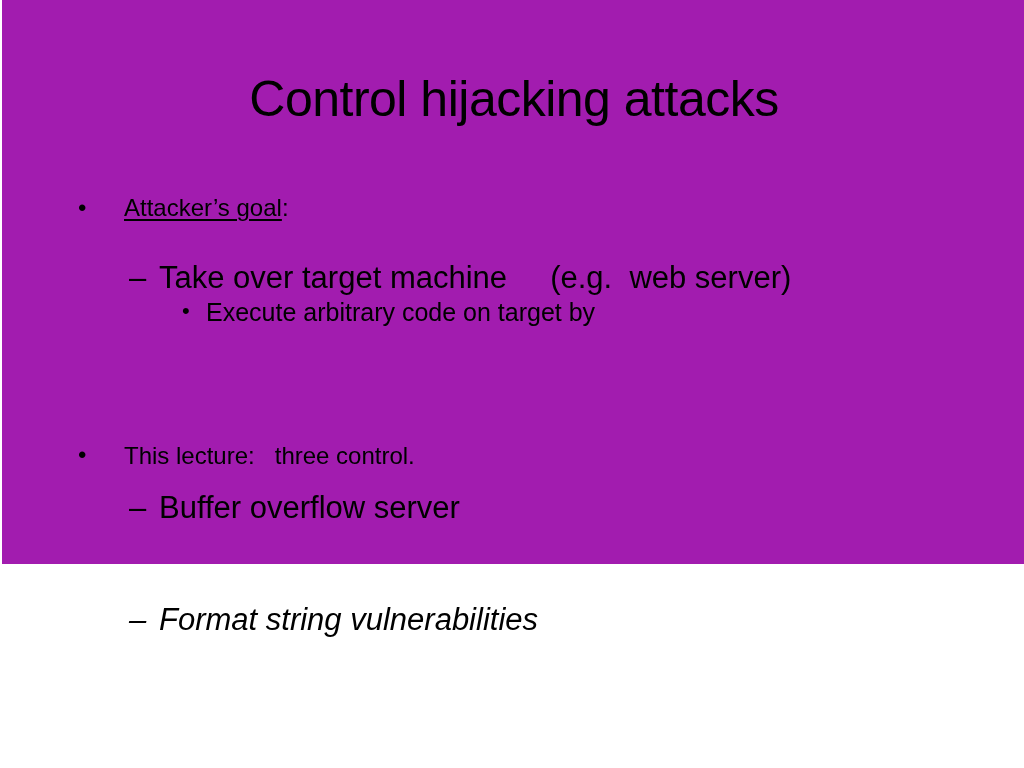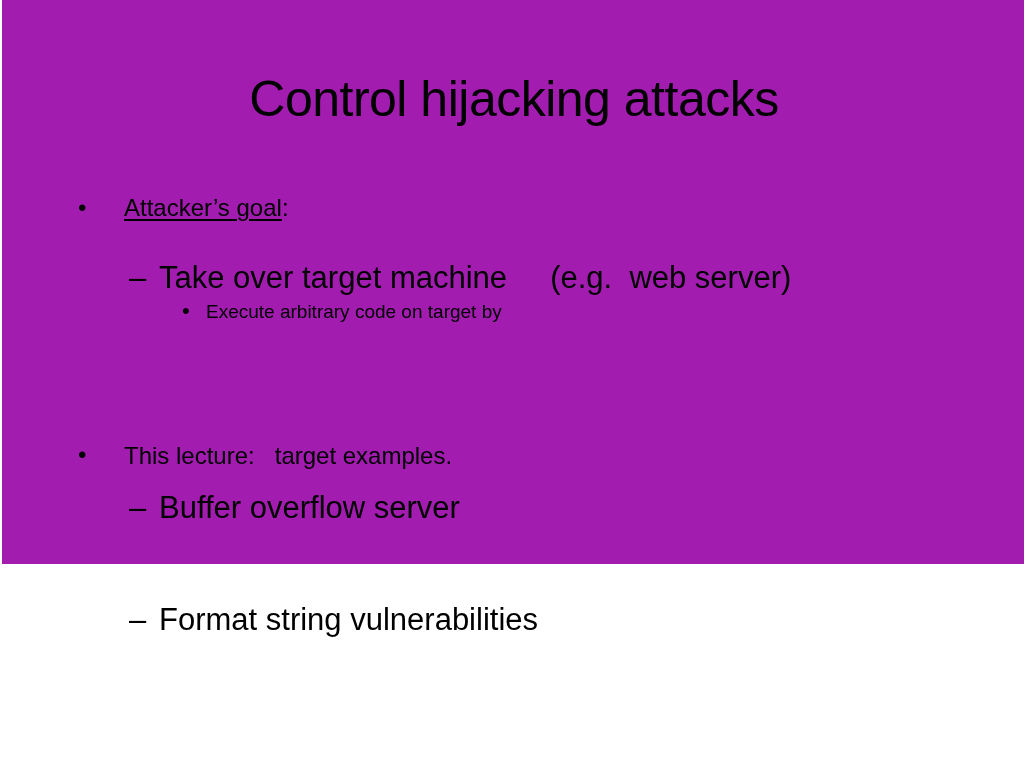--- a/index.html
+++ b/index.html
@@ -37,21 +37,21 @@
     }
     .l1-text {
       font-size: 24px;
       line-height: 30px;
     }
     .l2-text {
       font-size: 31px;
       line-height: 38px;
     }
     .l3-text {
-      font-size: 19px;
+      font-size: 25px;
       line-height: 40px;
     }
     .underline {
       text-decoration: underline;
       text-underline-offset: 3px;
       text-decoration-thickness: 1.5px;
       margin-top: 36px;
     }
     .dash {
       display: inline-block;
@@ -67,20 +67,20 @@
 
   <div class="line l1-text" style="left:76px; top:193px;">•</div>
   <div class="line l1-text" style="left:122px; top:193px;"><span class="underline">Attacker’s goal</span><span>:</span></div>
 
   <div class="line l2-text" style="left:127px; top:241px;margin-top:18px;"><span class="dash">–</span><span>Take over target machine     (e.g.  web server)</span></div>
 
   <div class="line l3-text" style="left:180px; top:291px; font-size:22px;">•</div>
   <div class="line l3-text" style="left:204px; top:292px;">Execute arbitrary code on target by</div>
 
   <div class="line l1-text" style="left:76px; top:440px;">•</div>
-  <div class="line l1-text" style="left:122px; top:441px;">This lecture:   target examples.</div>
+  <div class="line l1-text" style="left:122px; top:441px;">This lecture:   three control.</div>
 
   <div class="line l2-text" style="left:127px; top:489px;"><span class="dash">–</span><span>Buffer overflow server</span></div>
 
 
-  <div class="line l2-text" style="left:127px; top:601px;"><span class="dash">–</span><span>Format string vulnerabilities</span></div>
+  <div class="line l2-text" style="left:127px; top:601px;font-style:italic;"><span class="dash">–</span><span>Format string vulnerabilities</span></div>
 
 </div>
 
 </body></html>

